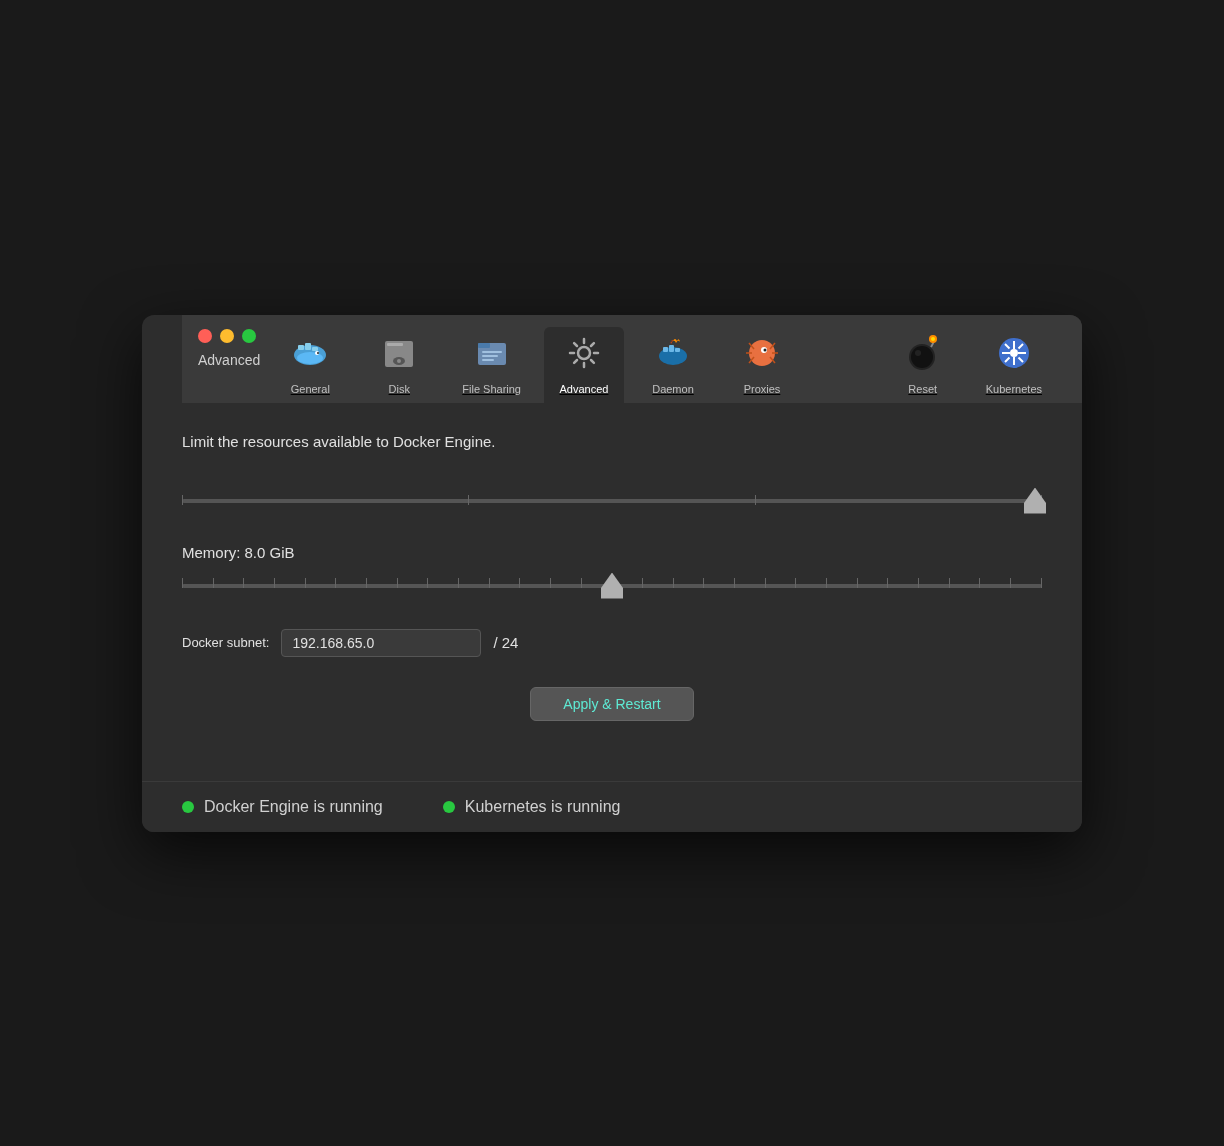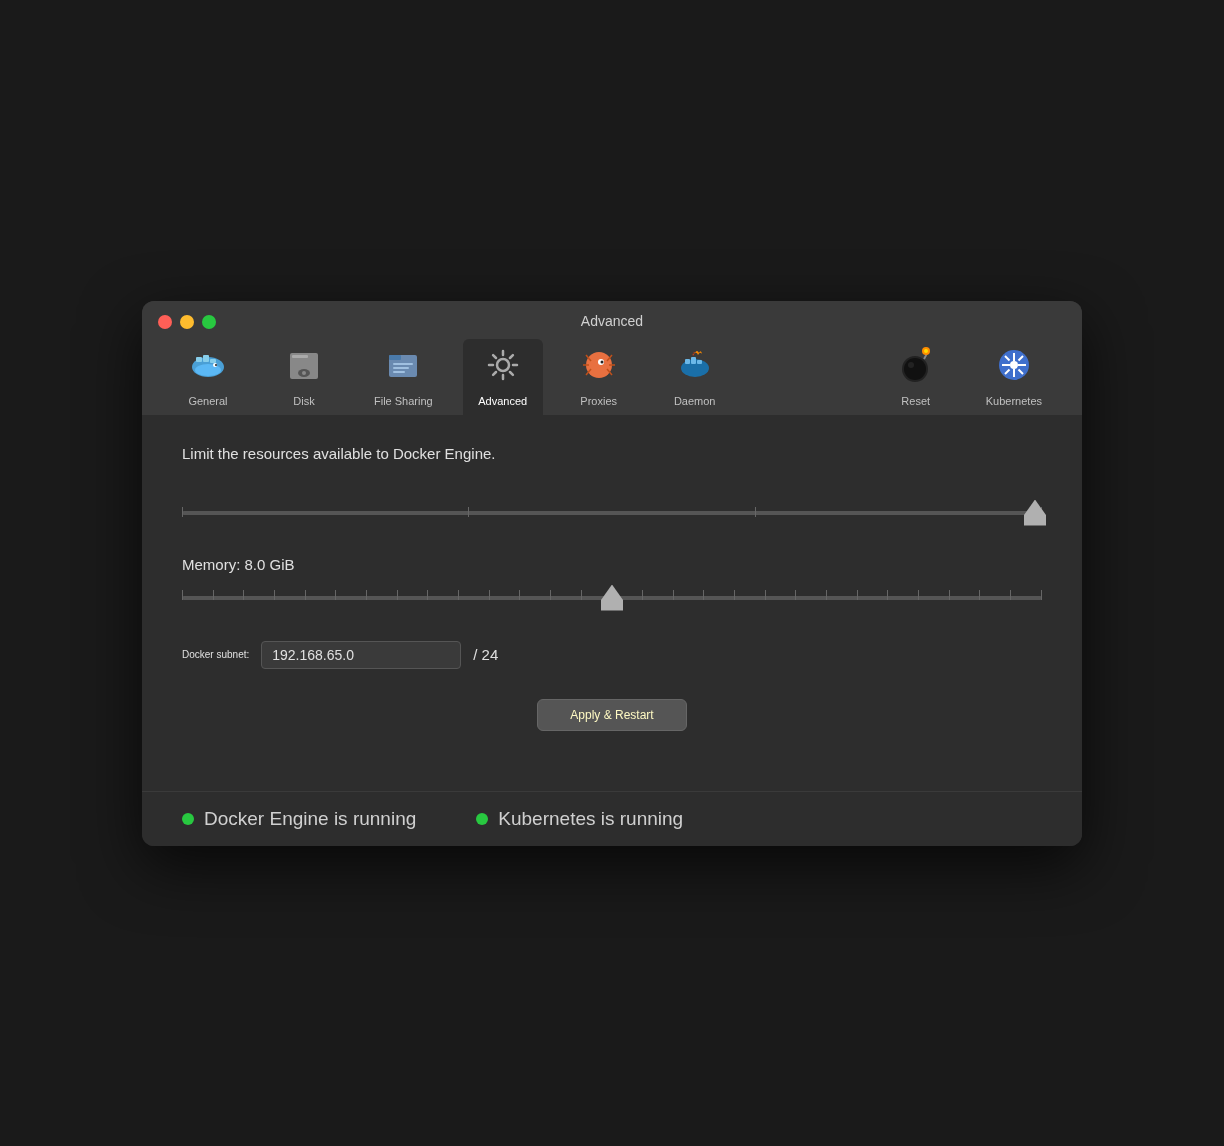--- a/index.html
+++ b/index.html
@@ -18,23 +18,24 @@
       background: #2d2d2d;
       border-radius: 12px;
       overflow: hidden;
       box-shadow: 0 20px 60px rgba(0,0,0,0.7);
     }
 
     .titlebar {
       background: #3a3a3a;
       padding: 12px 16px 0 16px;
       display: flex;
-      flex-direction: column;
+      flex-direction: row;
       align-items: center;
       position: relative;
+      margin-left: 40px;
     }
 
     .window-controls {
       display: flex;
       gap: 8px;
       position: absolute;
       left: 16px;
       top: 14px;
     }
 
@@ -52,24 +53,25 @@
     .window-title {
       color: #d0d0d0;
       font-size: 14px;
       font-weight: 500;
       padding-bottom: 10px;
     }
 
     .tabs {
       display: flex;
       align-items: flex-end;
-      gap: 16px;
+      gap: 9px;
       width: 100%;
       justify-content: flex-start;
       padding: 0 10px;
+      text-decoration: underline;
     }
 
     .tab-item {
       display: flex;
       flex-direction: column;
       align-items: center;
       padding: 6px 14px 8px 14px;
       cursor: pointer;
       border-radius: 6px 6px 0 0;
       min-width: 80px;
@@ -148,21 +150,21 @@
 
     .subnet-row {
       display: flex;
       align-items: center;
       gap: 12px;
       margin-bottom: 30px;
     }
 
     .subnet-label {
       color: #e0e0e0;
-      font-size: 10px;
+      font-size: 13px;
     }
 
     .subnet-input {
       background: #3a3a3a;
       border: 1px solid #555;
       border-radius: 4px;
       color: #e0e0e0;
       font-size: 14px;
       padding: 5px 10px;
       width: 200px;
@@ -175,25 +177,25 @@
     }
 
     .apply-btn-row {
       display: flex;
       justify-content: center;
       margin-bottom: 30px;
     }
 
     .apply-btn {
       background: #555;
-      color: #fef9c3;
+      color: #5eead4;
       border: 1px solid #666;
       border-radius: 6px;
       padding: 8px 32px;
-      font-size: 12px;
+      font-size: 14px;
       cursor: pointer;
     }
 
     .status-bar {
       background: #2d2d2d;
       border-top: 1px solid #3a3a3a;
       padding: 16px 40px;
       display: flex;
       align-items: center;
       gap: 60px;
@@ -207,21 +209,21 @@
 
     .status-dot {
       width: 12px;
       height: 12px;
       border-radius: 50%;
       background: #28c840;
     }
 
     .status-text {
       color: #d0d0d0;
-      font-size: 19px;
+      font-size: 16px;
     }
   </style>
 </head>
 <body>
 
 <div class="window">
 
   <div class="titlebar">
     <div class="window-controls">
       <button class="control-btn control-close"></button>
@@ -289,48 +291,48 @@
               <line x1="13" y1="27" x2="10.1" y2="29.9"></line>
             </g>
           </svg>
         </span>
         <span class="tab-label">Advanced</span>
       </div>
 
       <div class="tab-item">
         <span class="tab-icon">
           <svg width="40" height="40" viewBox="0 0 40 40">
+            <ellipse cx="20" cy="23" rx="14" ry="9" fill="#1a6fa8"></ellipse>
+            <rect x="10" y="14" width="5" height="5" rx="1" fill="#6bb8e8"></rect>
+            <rect x="16" y="12" width="5" height="7" rx="1" fill="#6bb8e8"></rect>
+            <rect x="22" y="15" width="5" height="4" rx="1" fill="#6bb8e8"></rect>
+
+            <path d="M20 8 Q22 4 24 8 Q26 4 27 9 Q25 6 23 10 Q22 7 20 8Z" fill="#ff8c00"></path>
+            <path d="M20 8 Q18 5 19 10 Q17 7 18 11 Q19 8 20 8Z" fill="#ff4500"></path>
+          </svg>
+        </span>
+        <span class="tab-label">Daemon</span>
+      </div>
+
+      <div class="tab-item">
+        <span class="tab-icon">
+          <svg width="40" height="40" viewBox="0 0 40 40">
 
             <circle cx="20" cy="20" r="13" fill="#e87040"></circle>
             <circle cx="22" cy="17" r="3" fill="white"></circle>
             <circle cx="23" cy="17" r="1.5" fill="#222"></circle>
             <line x1="7" y1="10" x2="12" y2="16" stroke="#c0501a" stroke-width="1.5"></line>
             <line x1="33" y1="10" x2="28" y2="16" stroke="#c0501a" stroke-width="1.5"></line>
             <line x1="4" y1="20" x2="10" y2="20" stroke="#c0501a" stroke-width="1.5"></line>
             <line x1="36" y1="20" x2="30" y2="20" stroke="#c0501a" stroke-width="1.5"></line>
             <line x1="7" y1="30" x2="12" y2="24" stroke="#c0501a" stroke-width="1.5"></line>
             <line x1="33" y1="30" x2="28" y2="24" stroke="#c0501a" stroke-width="1.5"></line>
           </svg>
         </span>
         <span class="tab-label">Proxies</span>
-      </div>
-
-      <div class="tab-item">
-        <span class="tab-icon">
-          <svg width="40" height="40" viewBox="0 0 40 40">
-            <ellipse cx="20" cy="23" rx="14" ry="9" fill="#1a6fa8"></ellipse>
-            <rect x="10" y="14" width="5" height="5" rx="1" fill="#6bb8e8"></rect>
-            <rect x="16" y="12" width="5" height="7" rx="1" fill="#6bb8e8"></rect>
-            <rect x="22" y="15" width="5" height="4" rx="1" fill="#6bb8e8"></rect>
-
-            <path d="M20 8 Q22 4 24 8 Q26 4 27 9 Q25 6 23 10 Q22 7 20 8Z" fill="#ff8c00"></path>
-            <path d="M20 8 Q18 5 19 10 Q17 7 18 11 Q19 8 20 8Z" fill="#ff4500"></path>
-          </svg>
-        </span>
-        <span class="tab-label">Daemon</span>
       </div>
 
       <div class="tab-item tab-reset">
         <span class="tab-icon">
           <svg width="40" height="40" viewBox="0 0 40 40">
 
             <circle cx="19" cy="24" r="13" fill="#222"></circle>
             <circle cx="19" cy="24" r="11" fill="#111"></circle>
 
             <path d="M28 14 Q32 8 30 6" stroke="#888" stroke-width="2" fill="none"></path>

